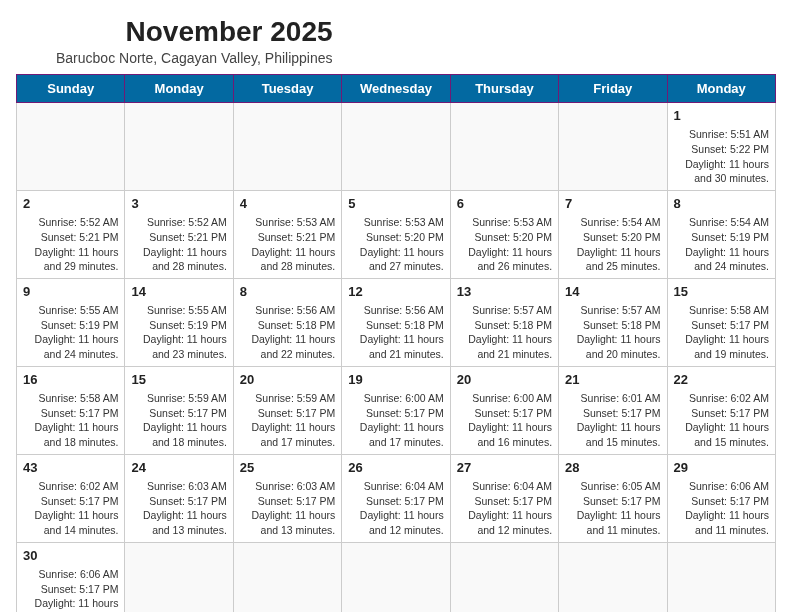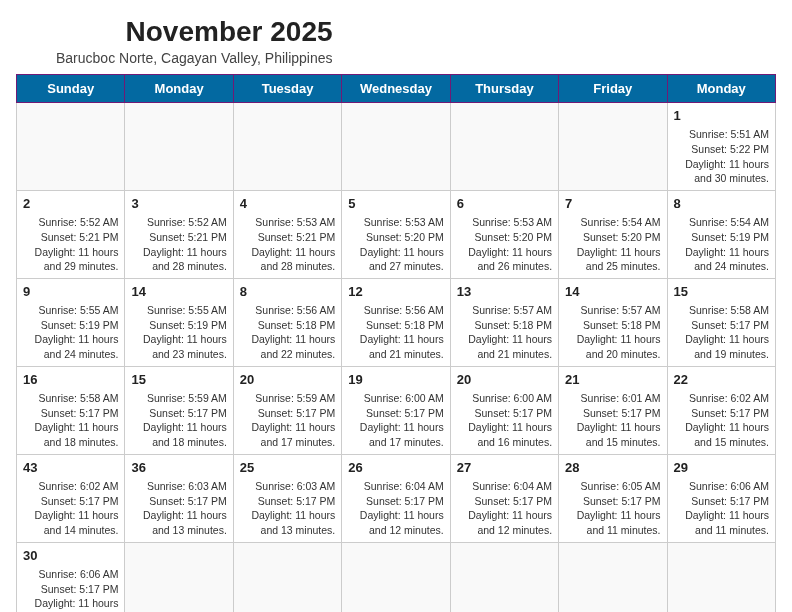--- a/index.html
+++ b/index.html
@@ -206,21 +206,21 @@
             <span class="day-number">22</span>
             <div class="day-info">Sunrise: 6:02 AM<br>Sunset: 5:17 PM<br>Daylight: 11 hours and 15 minutes.</div>
           </td>
         </tr>
         <tr>
           <td>
             <span class="day-number">43</span>
             <div class="day-info">Sunrise: 6:02 AM<br>Sunset: 5:17 PM<br>Daylight: 11 hours and 14 minutes.</div>
           </td>
           <td>
-            <span class="day-number">36</span>
+            <span class="day-number">24</span>
             <div class="day-info">Sunrise: 6:03 AM<br>Sunset: 5:17 PM<br>Daylight: 11 hours and 13 minutes.</div>
           </td>
           <td>
             <span class="day-number">25</span>
             <div class="day-info">Sunrise: 6:03 AM<br>Sunset: 5:17 PM<br>Daylight: 11 hours and 13 minutes.</div>
           </td>
           <td>
             <span class="day-number">26</span>
             <div class="day-info">Sunrise: 6:04 AM<br>Sunset: 5:17 PM<br>Daylight: 11 hours and 12 minutes.</div>
           </td>

